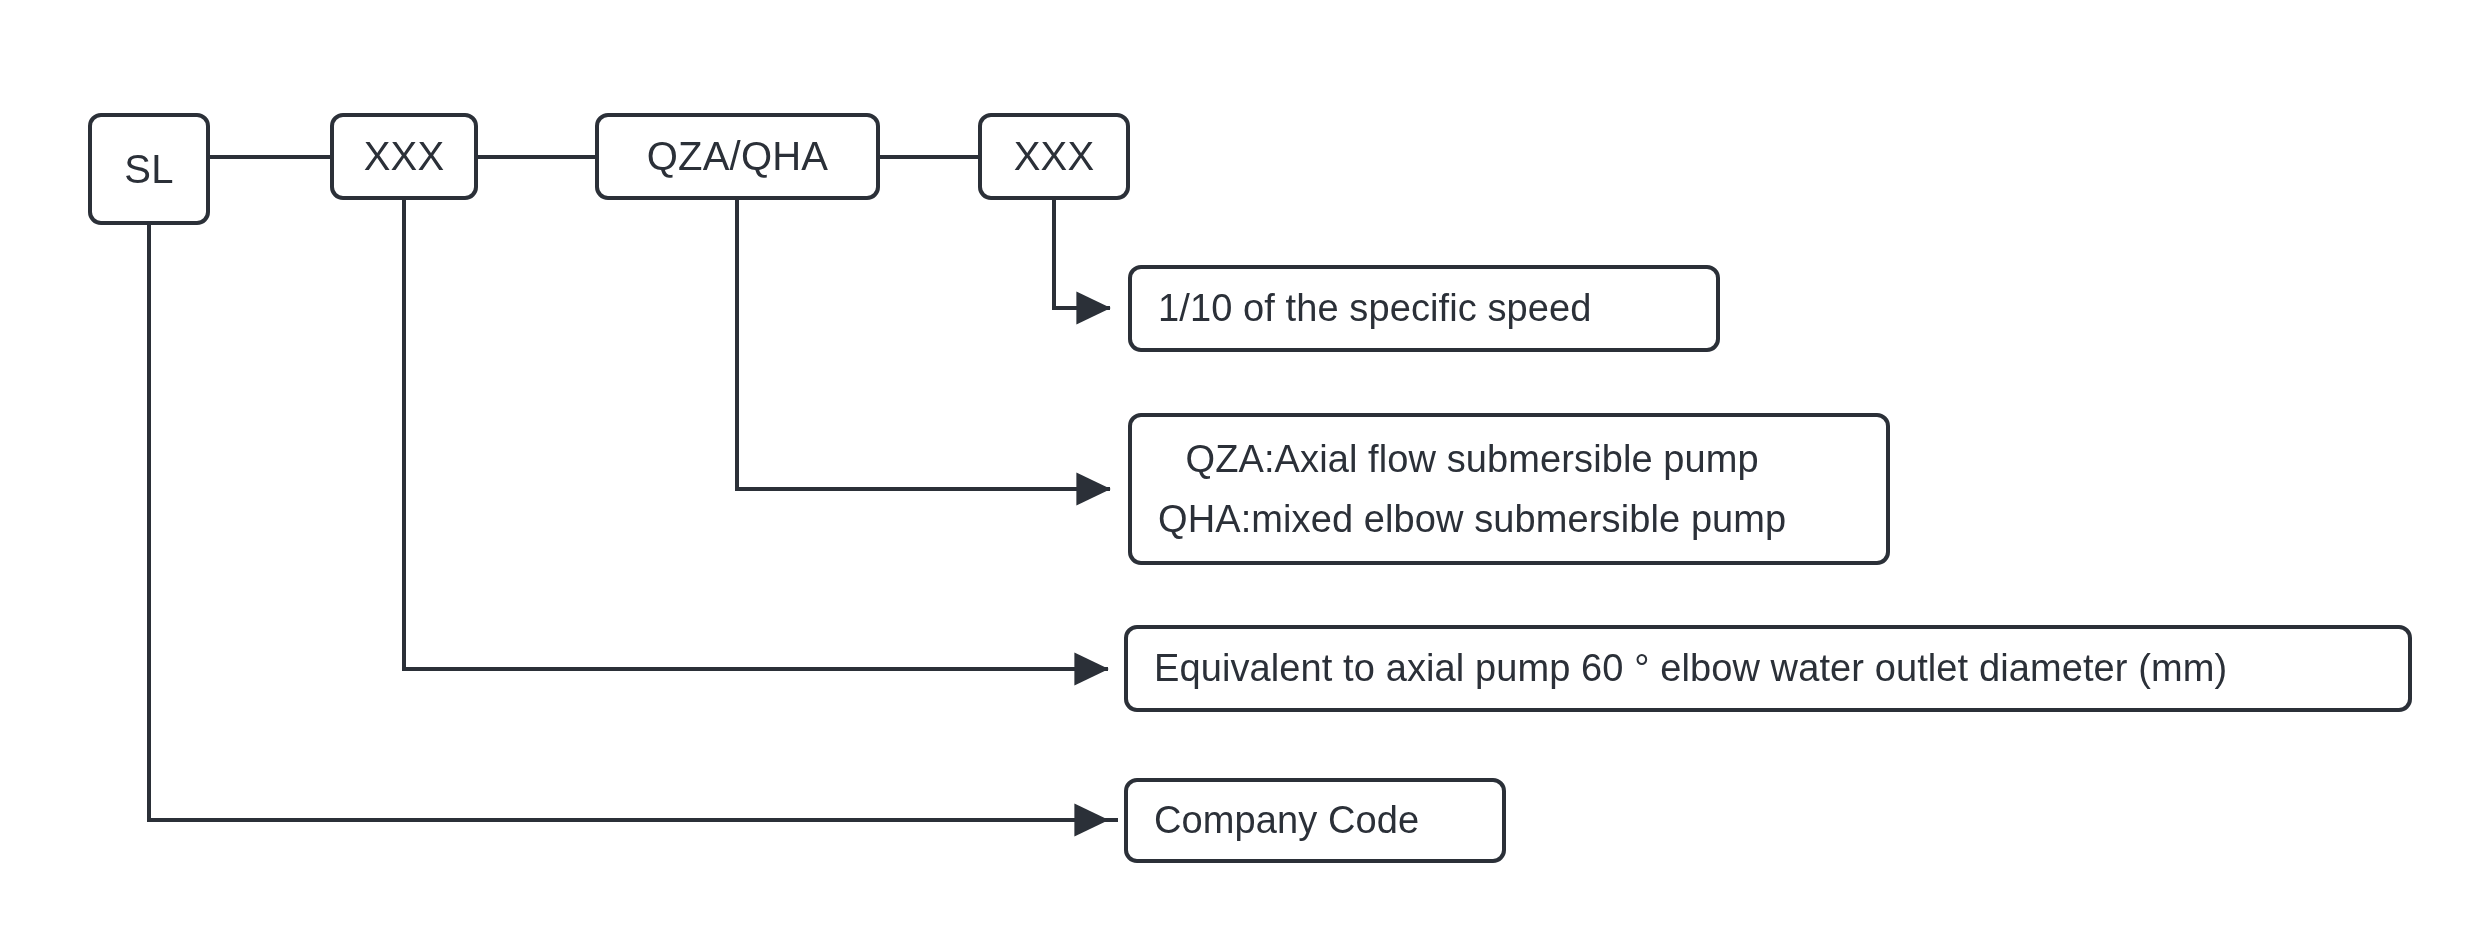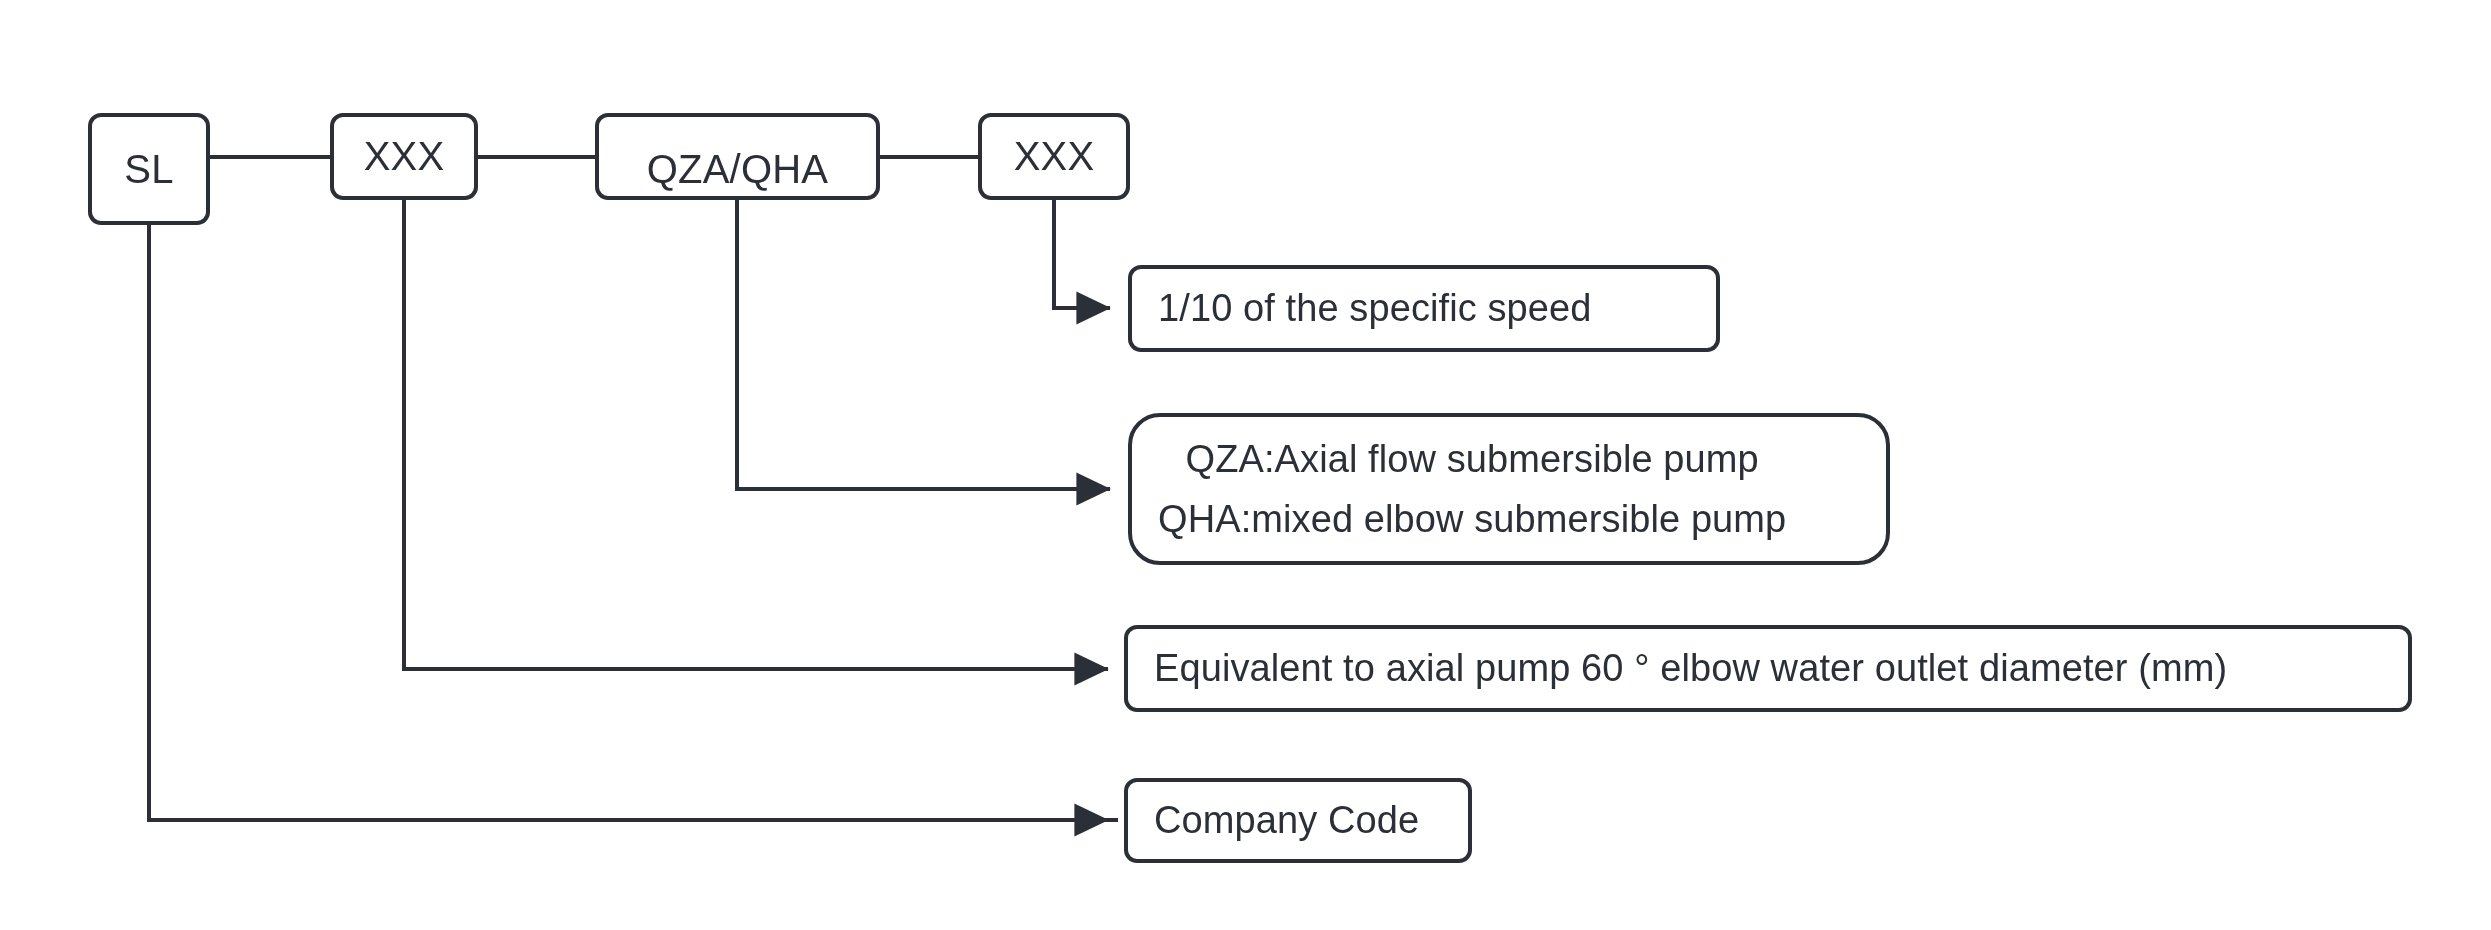--- a/index.html
+++ b/index.html
@@ -66,46 +66,46 @@
   </svg>
 
   <div class="node code-node" style="left:88px;top:113px;width:122px;height:112px;">
     <span>SL</span>
   </div>
 
   <div class="node code-node" style="left:330px;top:113px;width:148px;height:87px;">
     <span>XXX</span>
   </div>
 
-  <div class="node code-node" style="left:595px;top:113px;width:285px;height:87px;align-items:flex-end;">
+  <div class="node code-node" style="left:595px;top:113px;width:285px;height:87px;">
     <span>QZA/QHA</span>
   </div>
 
   <div class="node code-node" style="left:978px;top:113px;width:152px;height:87px;">
     <span>XXX</span>
   </div>
 
   <div class="node desc-node" style="left:1128px;top:265px;width:592px;height:87px;">
     <span class="lines">
       <span class="desc-line">1/10 of the specific speed</span>
     </span>
   </div>
 
-  <div class="node desc-node" style="left:1128px;top:413px;width:762px;height:152px;border-radius:32px;">
+  <div class="node desc-node" style="left:1128px;top:413px;width:762px;height:152px;">
     <span class="lines">
       <span class="desc-line">QZA:Axial flow submersible pump</span>
       <span class="desc-line">QHA:mixed elbow submersible pump</span>
     </span>
   </div>
 
   <div class="node desc-node" style="left:1124px;top:625px;width:1288px;height:87px;padding-left:26px;">
     <span class="lines">
       <span class="desc-line">Equivalent to axial pump 60 ° elbow water outlet diameter (mm)</span>
     </span>
   </div>
 
-  <div class="node desc-node" style="left:1124px;top:778px;width:348px;height:85px;">
+  <div class="node desc-node" style="left:1124px;top:778px;width:382px;height:85px;">
     <span class="lines">
       <span class="desc-line">Company Code</span>
     </span>
   </div>
 
 </div>
 
 </body></html>

